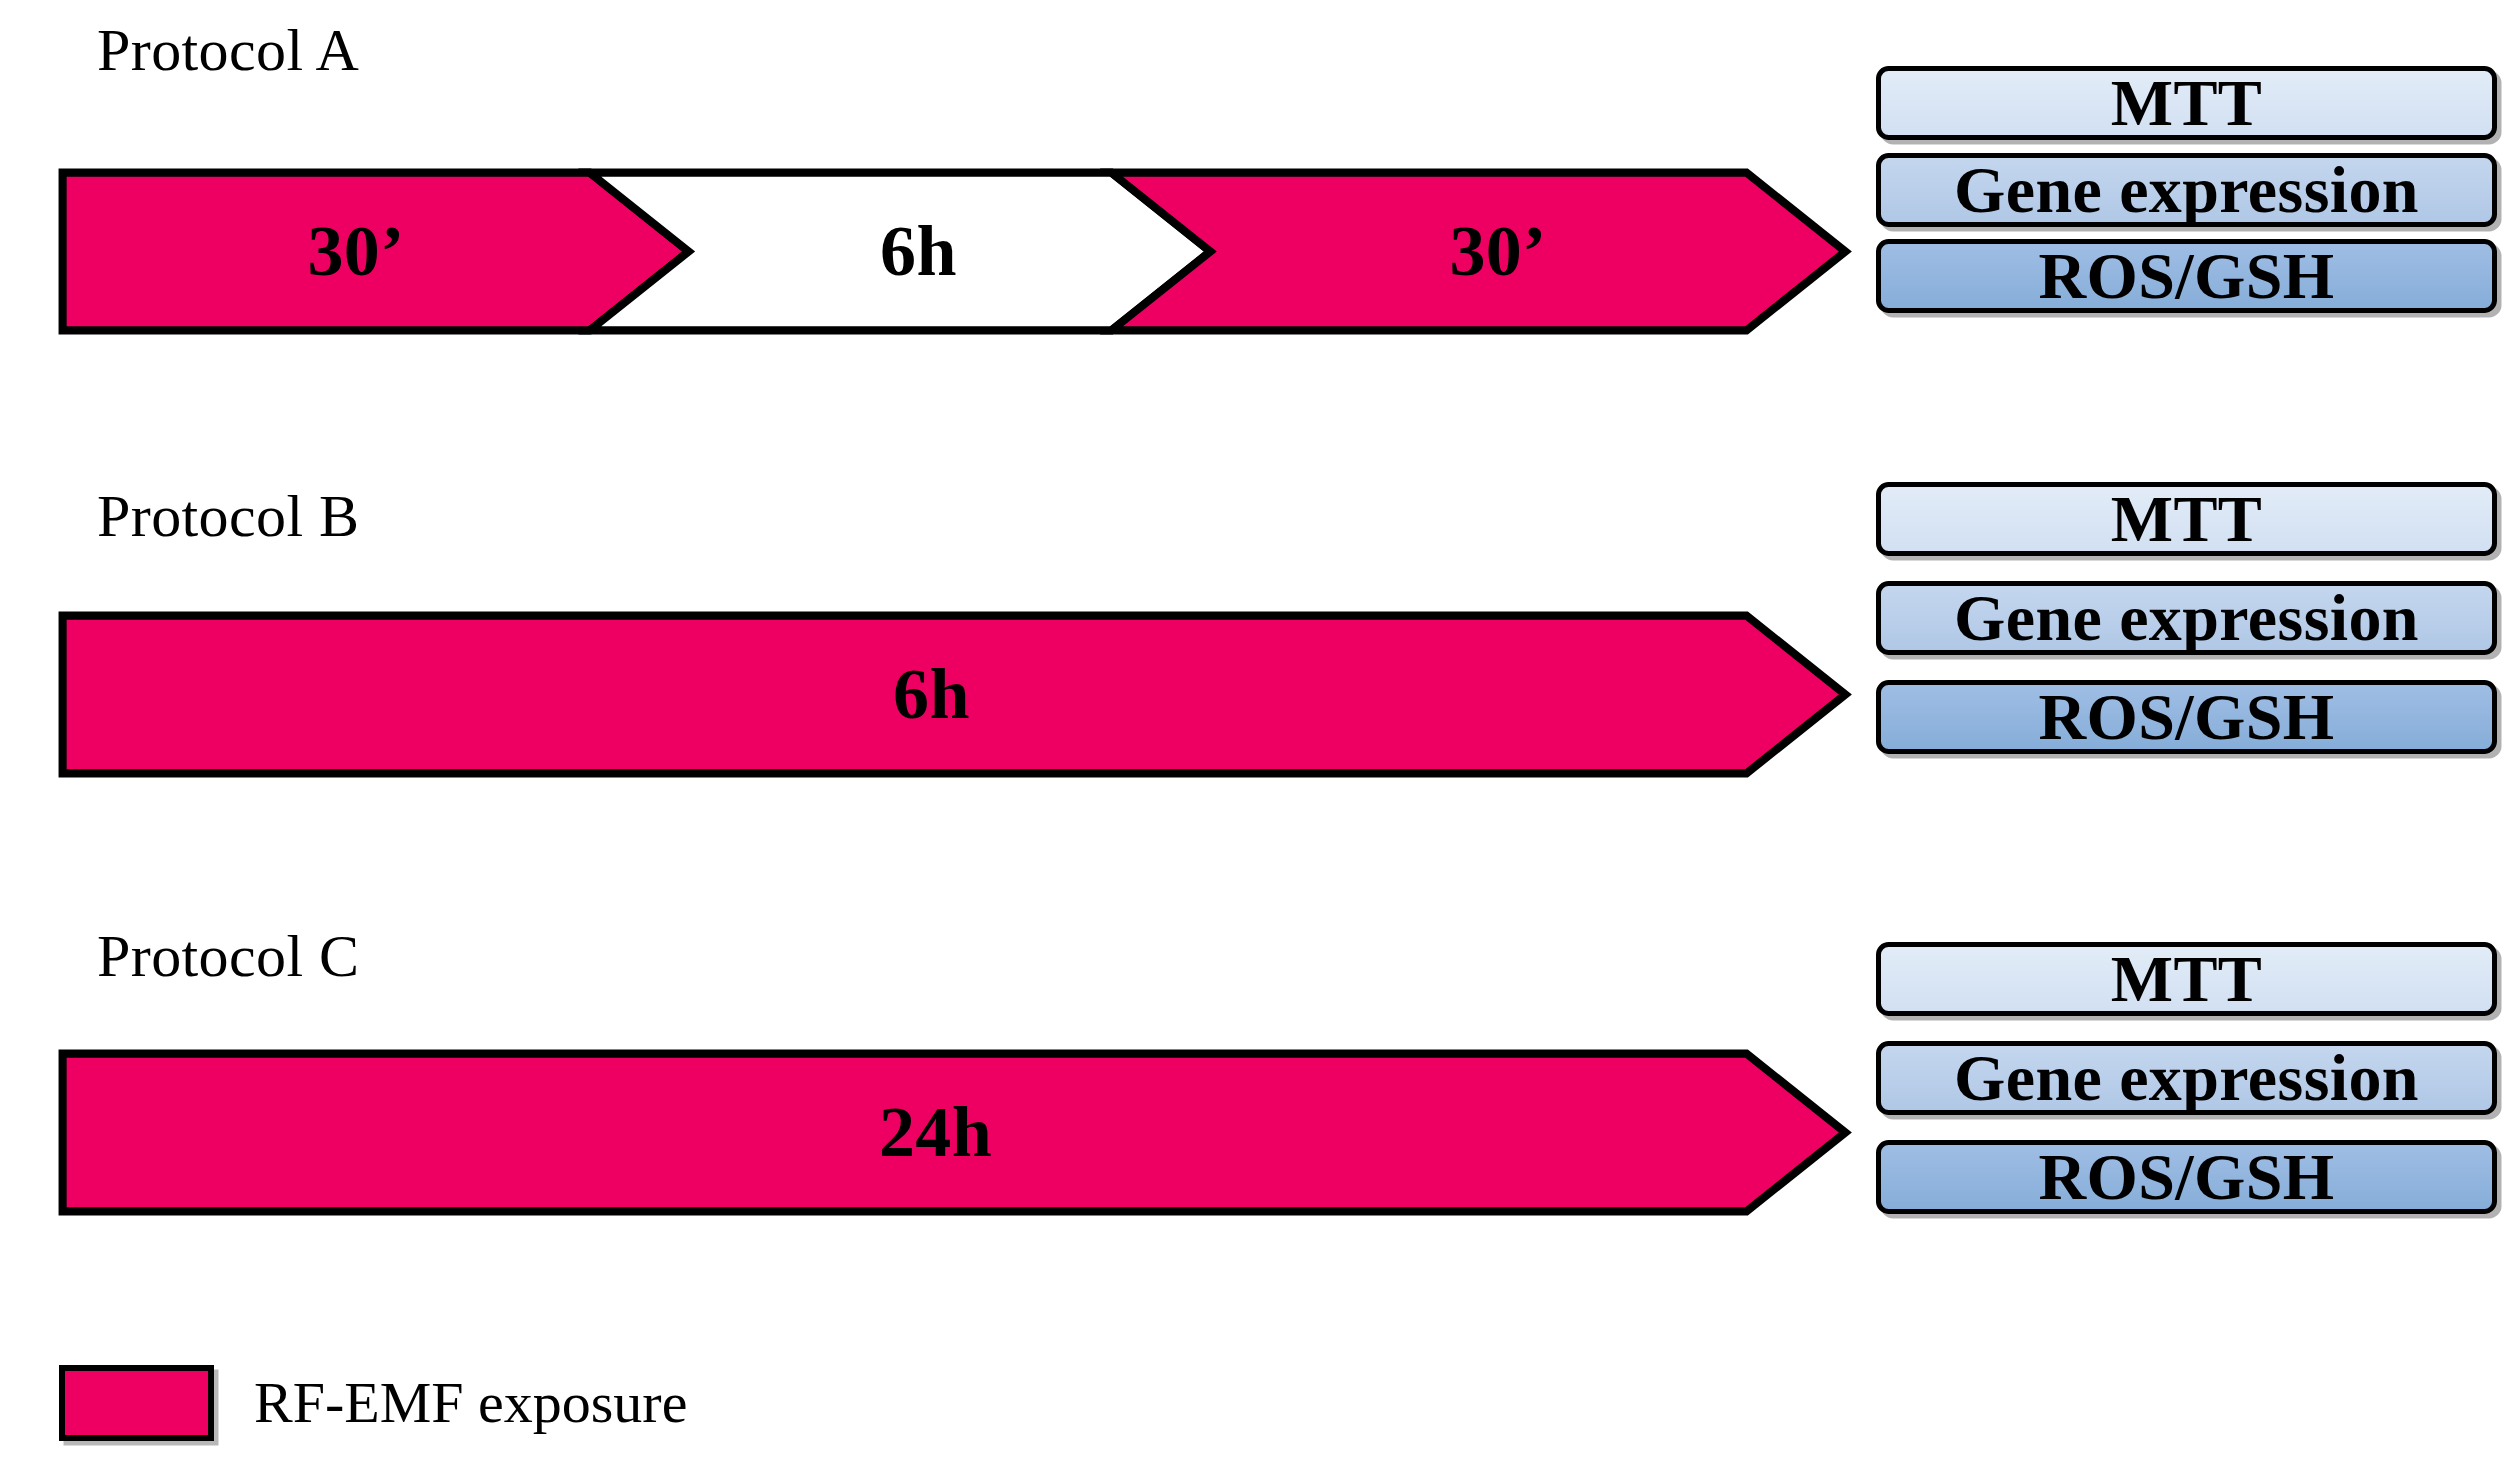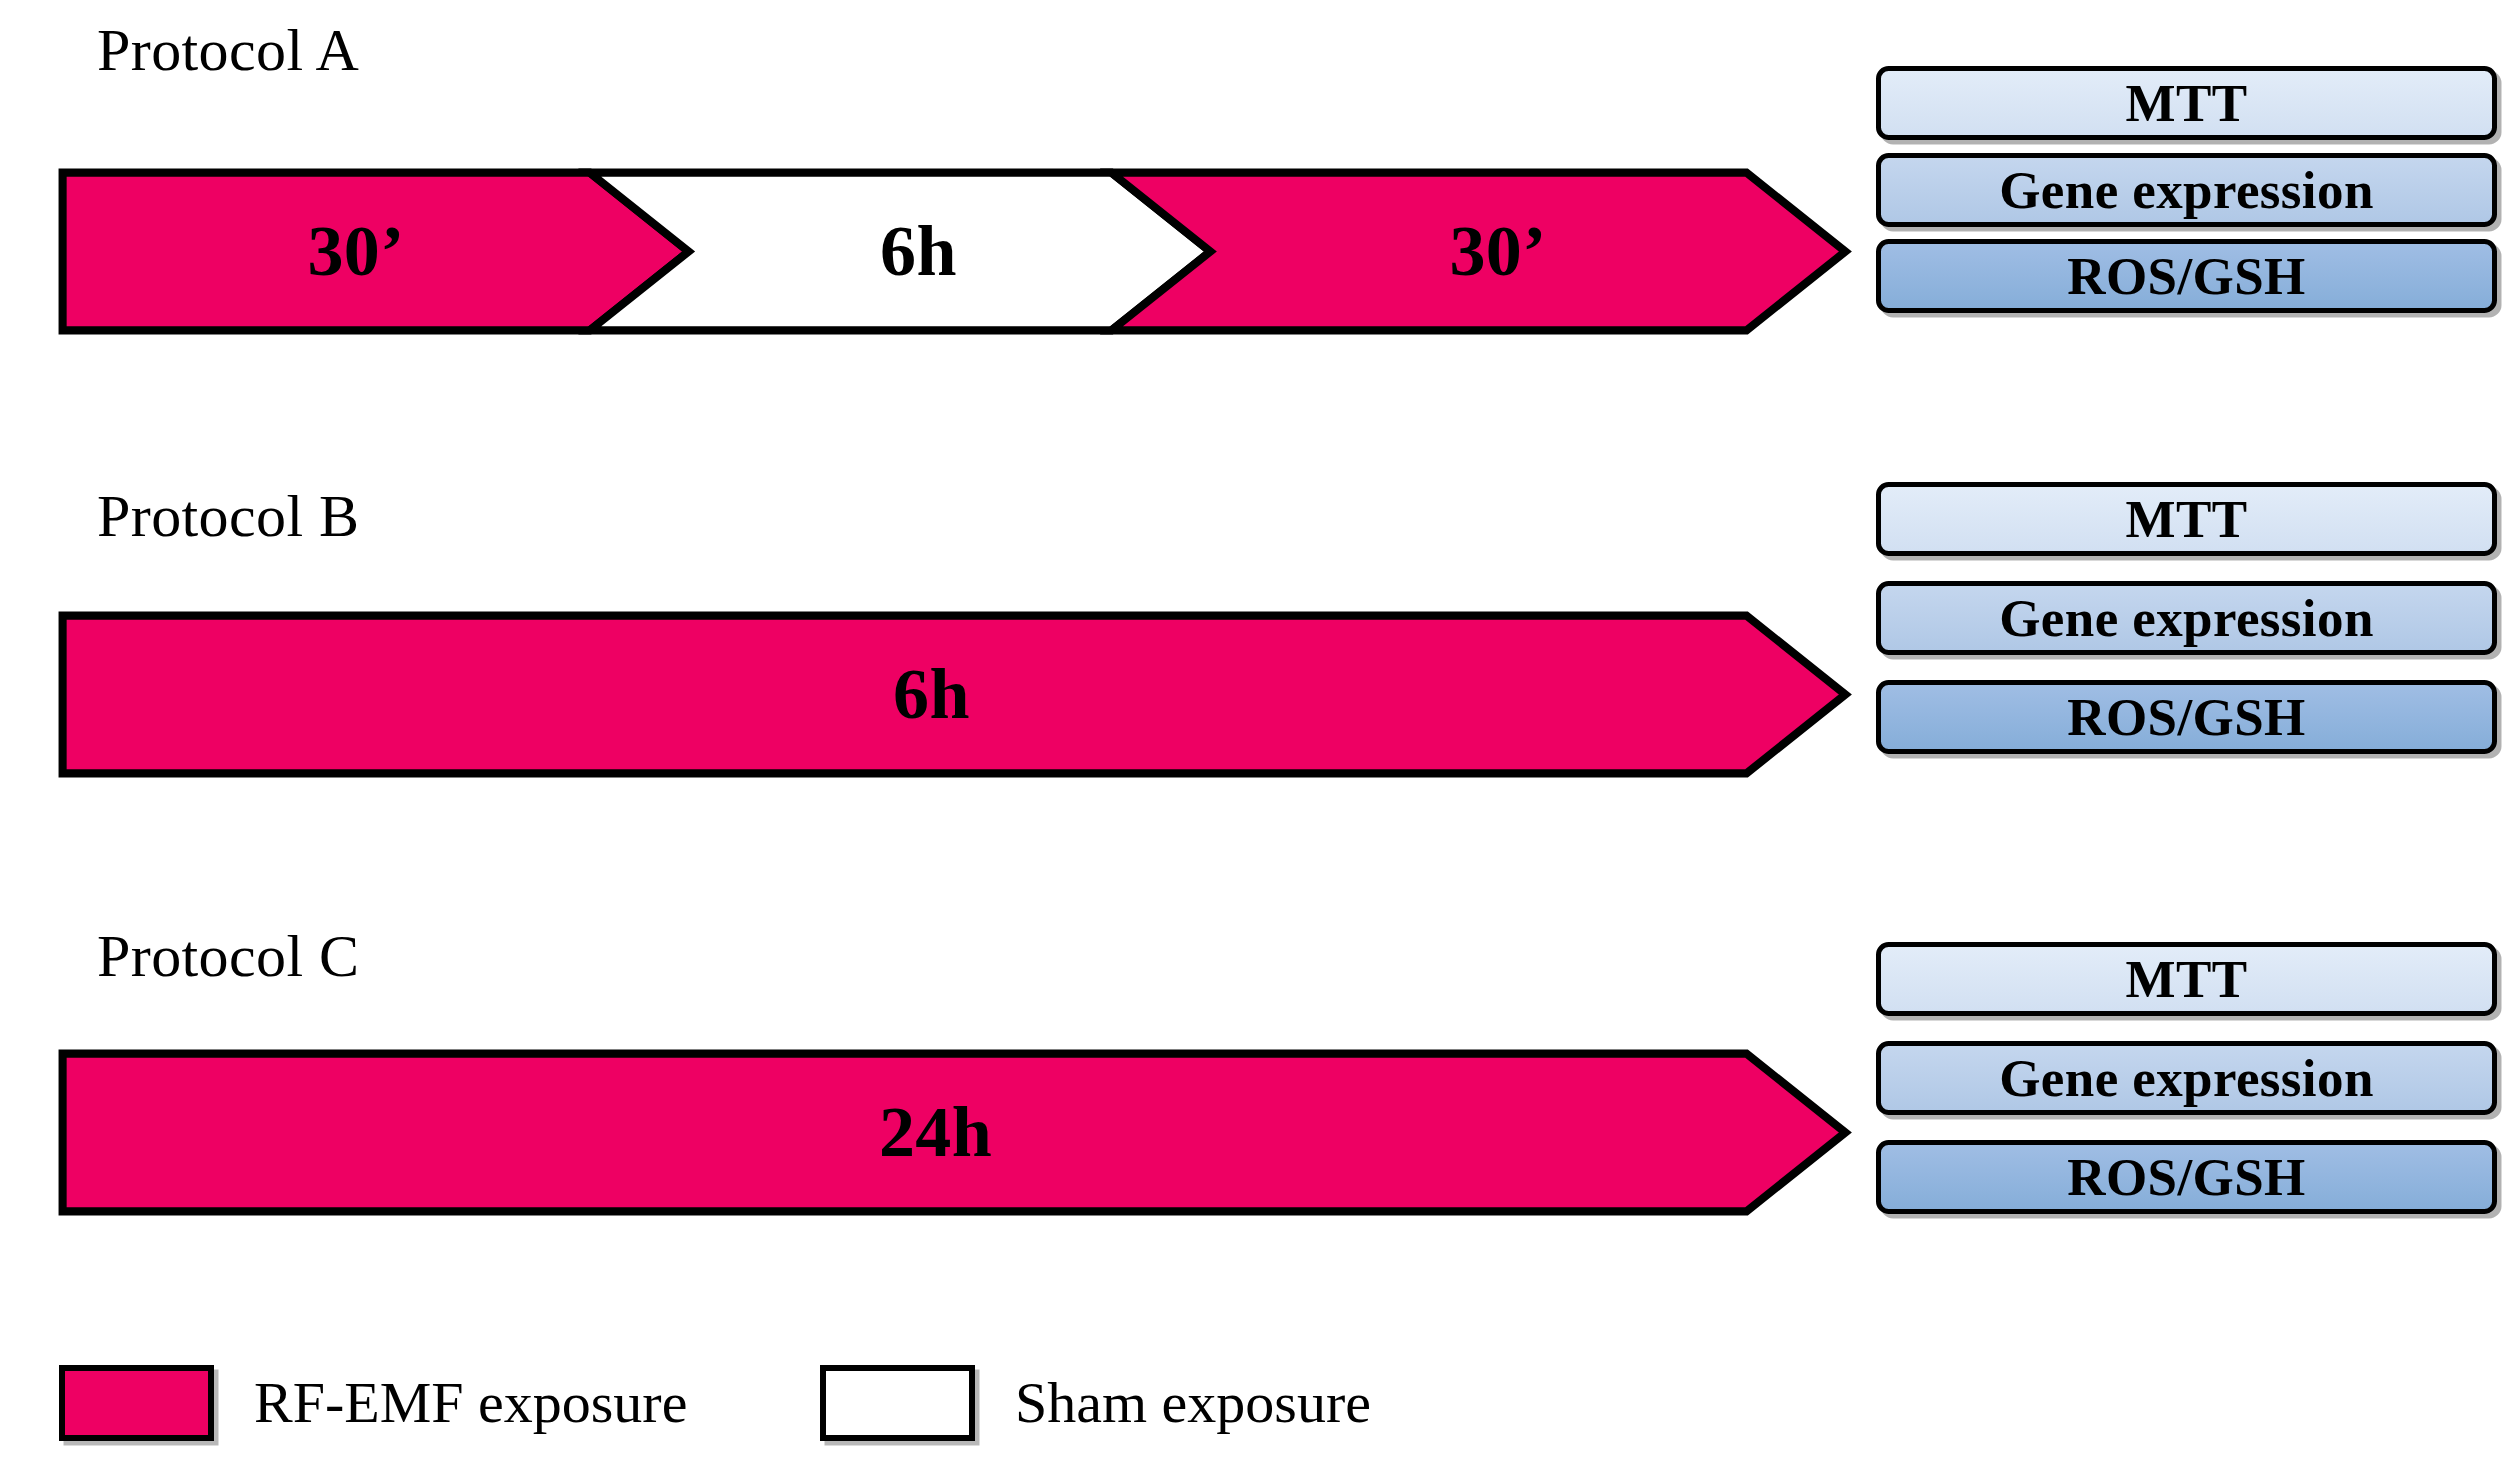--- a/index.html
+++ b/index.html
@@ -77,21 +77,21 @@
   .assay-box {
     position: relative;
     width: 100%;
     height: 74px;
     border: 5.4px solid #000000;
     border-radius: 12.6px;
     box-sizing: border-box;
     display: flex;
     align-items: center;
     justify-content: center;
-    font-size: 53px;
+    font-size: 66px;
     font-weight: bold;
     color: #000000;
     letter-spacing: 0.4px;
     box-shadow: 4.5px 4.5px 0 rgba(0,0,0,0.30);
     background: #d6e3f3;
   }
   .protocol-row.a .assay-box { margin-bottom: 12.6px; }
   .protocol-row.b .assay-box { margin-bottom: 25px; }
   .protocol-row.c .assay-box { margin-bottom: 25px; }
 
@@ -189,20 +189,16 @@
       <div class="assay-box shade-1">Gene expression</div>
       <div class="assay-box shade-2">ROS/GSH</div>
     </div>
   </div>
 
   <div id="legend">
     <div class="legend-item exposure">
       <div class="legend-swatch" style="background:#ee0063;"></div>
       <div class="legend-text">RF-EMF exposure</div>
     </div>
-    <div class="legend-item sham">
-      <div class="legend-swatch" style="background:#ffffff;"></div>
-      <div class="legend-text">Sham exposure</div>
-    </div>
   </div>
 
 </div>
 
 
 </body></html>

